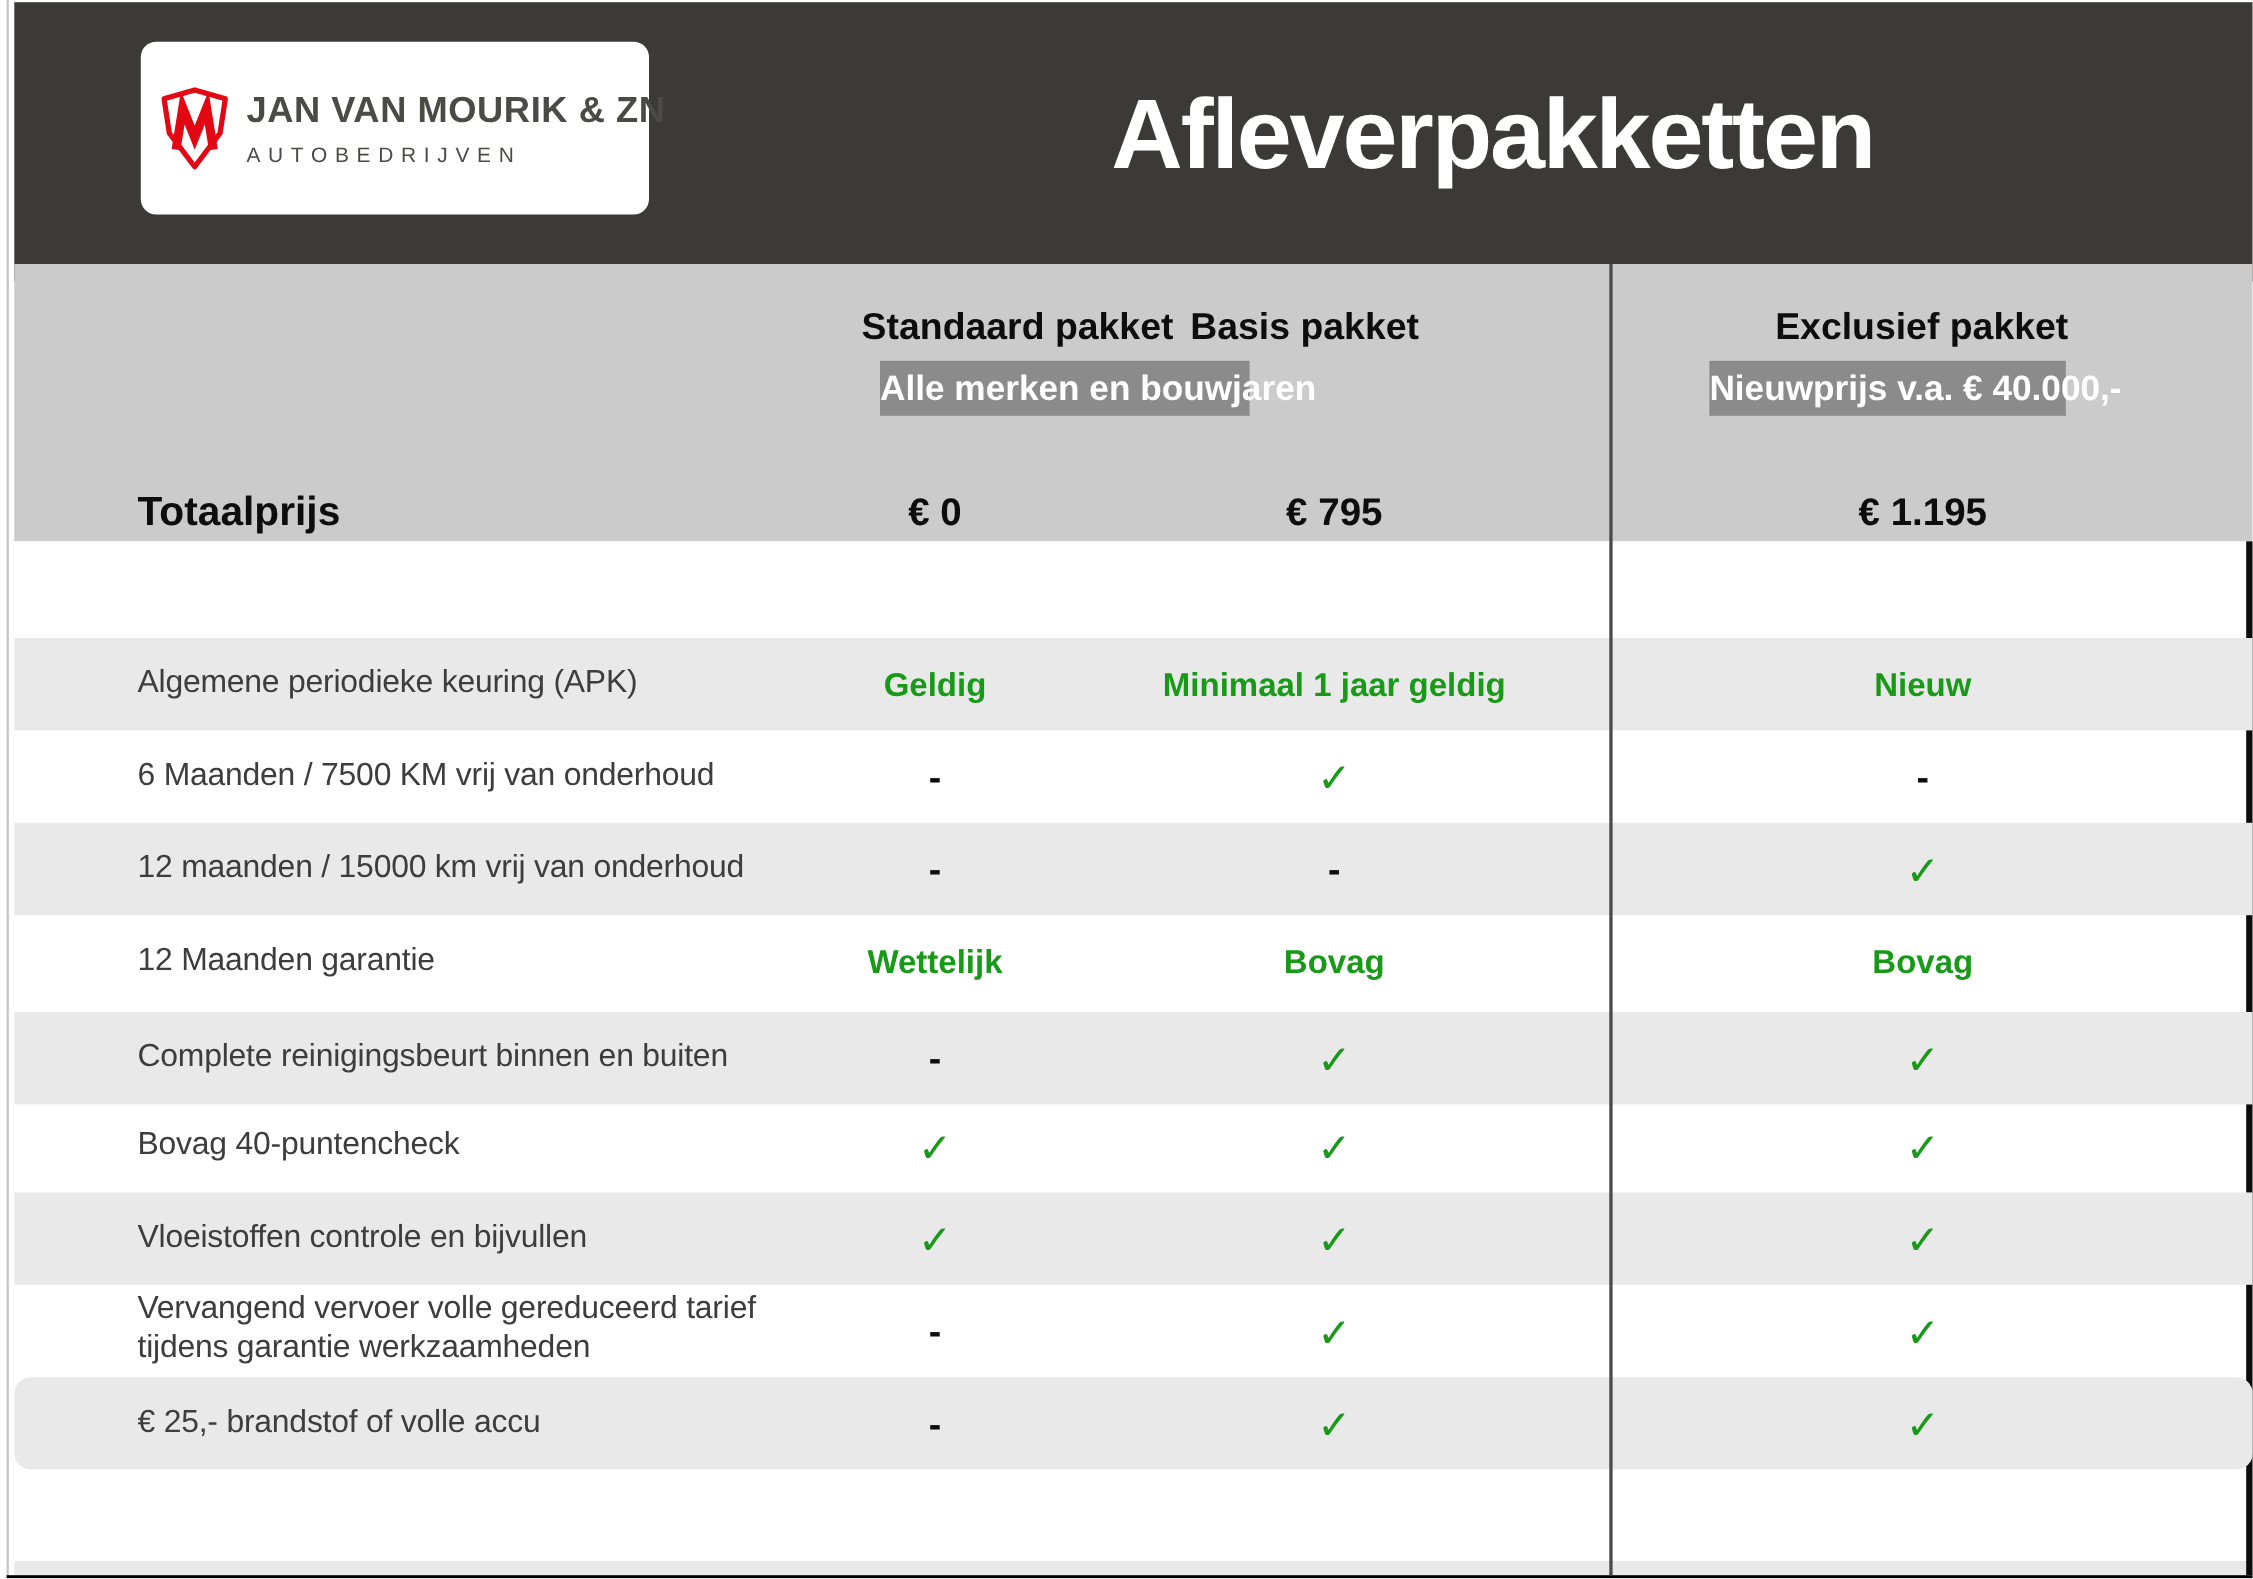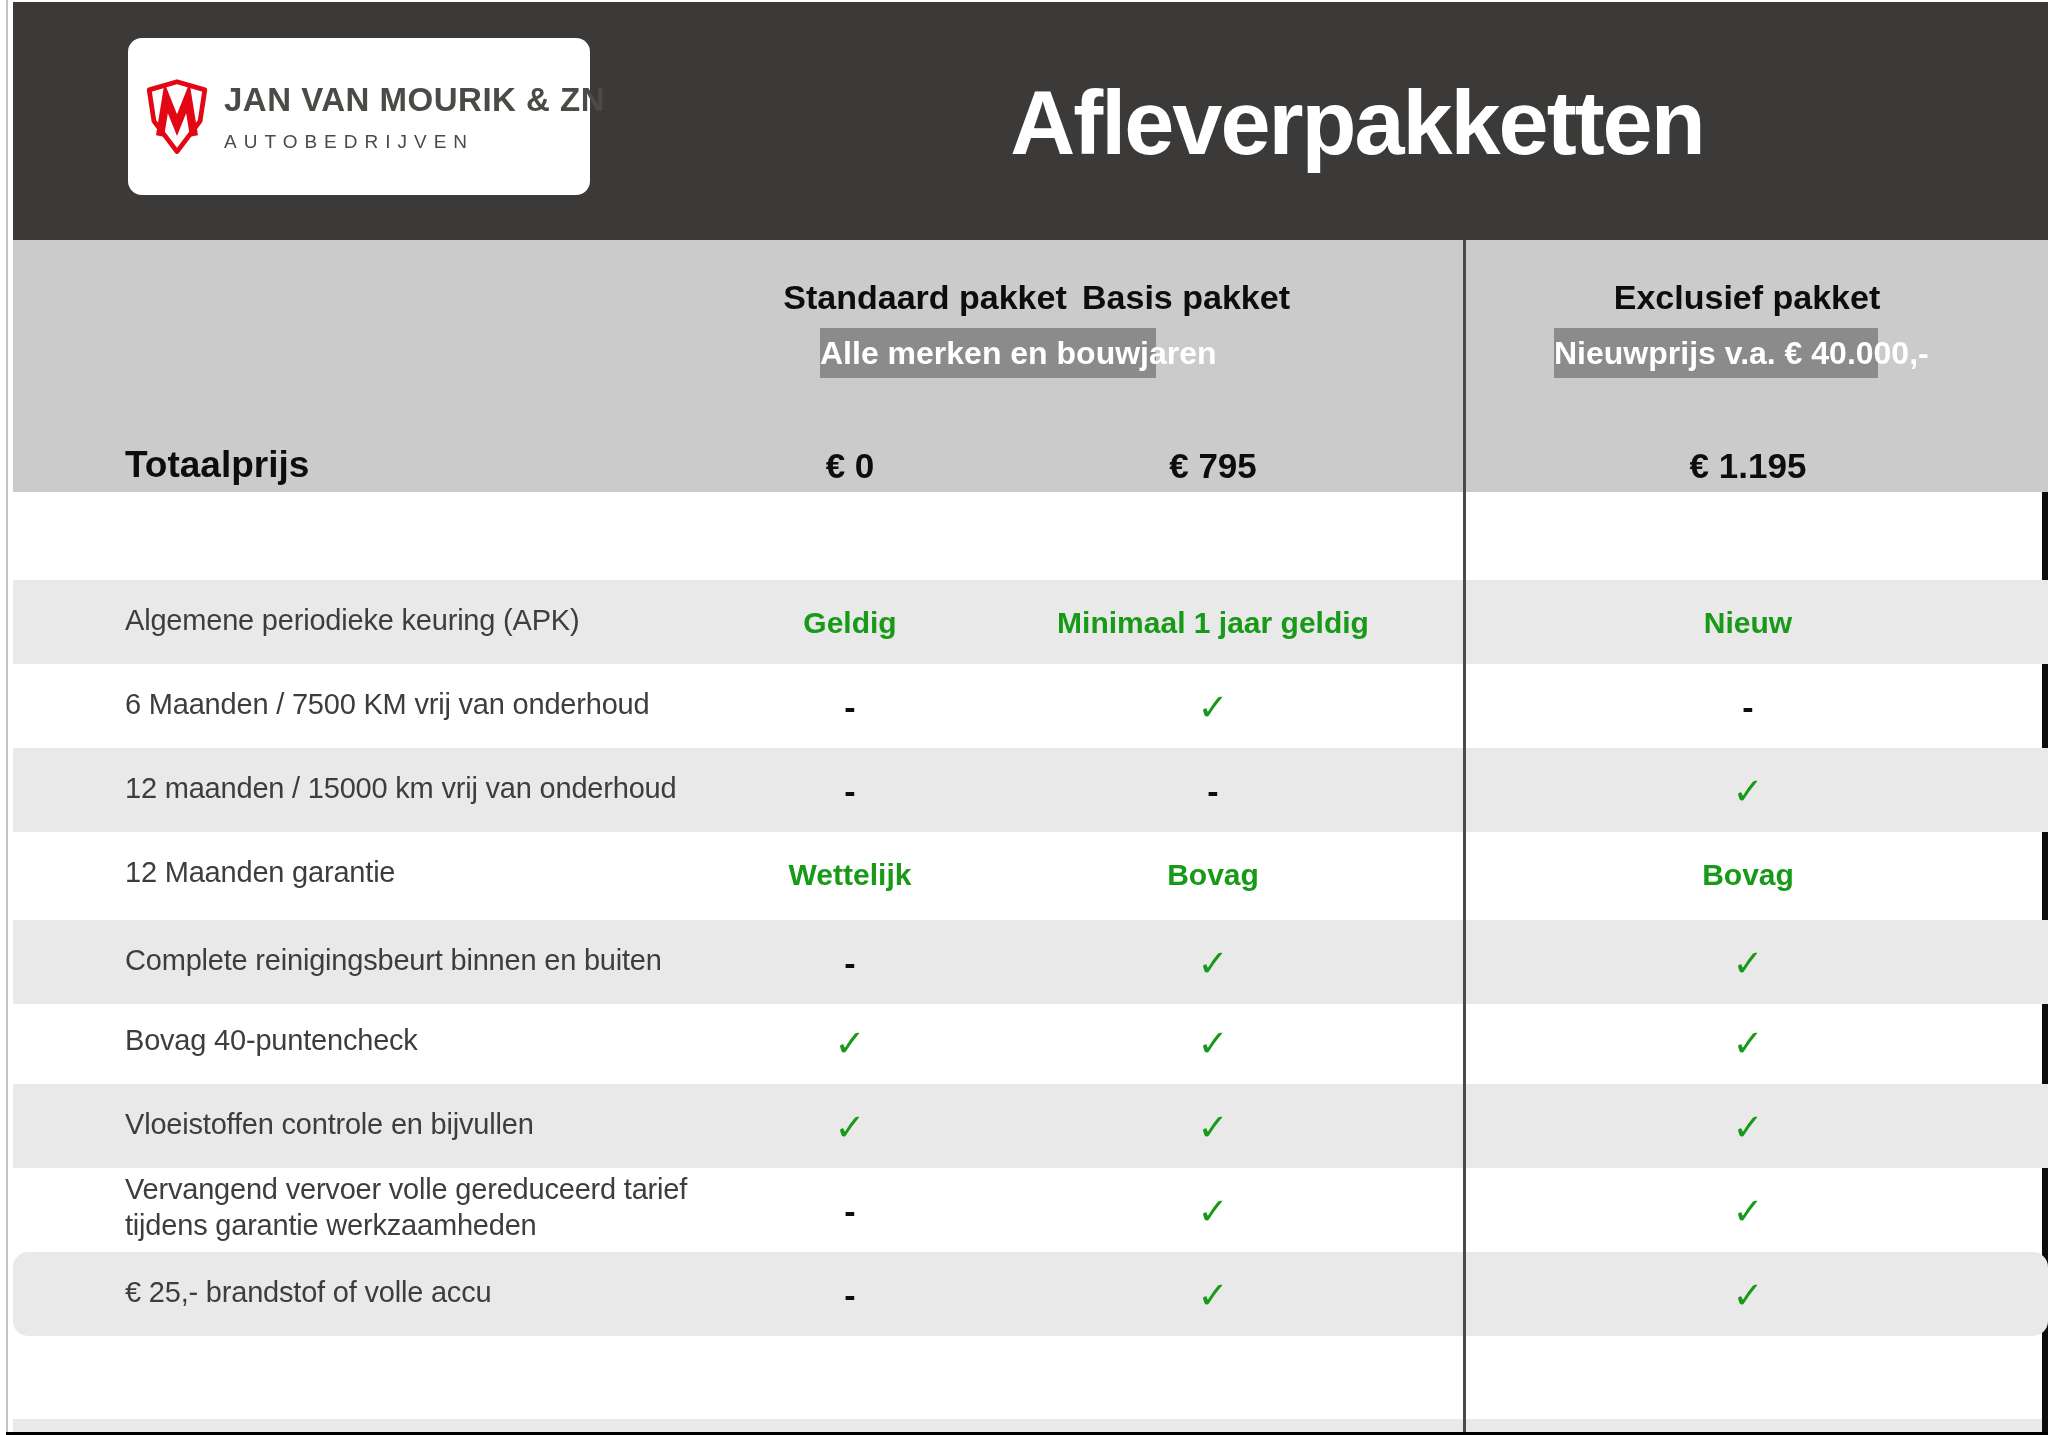--- a/index.html
+++ b/index.html
@@ -64,21 +64,21 @@
     transform:translateX(-50%);white-space:nowrap;
   }
   .col-head.std{left:912px;}
   .col-head.bas{left:1173px;}
   .col-head.exc{left:1734px;}
   .badge{
     position:absolute;top:88px;height:50px;line-height:50px;
     background:var(--c-badge);color:#ffffff;
     font-size:32px;font-weight:700;text-align:center;white-space:nowrap;
   }
-  .badge.left{left:807px;width:336px;}
+  .badge.left{left:787px;width:336px;}
   .badge.right{left:1541px;width:324px;}
   .total-label{
     position:absolute;left:112px;top:204px;
     font-size:37px;font-weight:700;color:#0d0d0d;white-space:nowrap;
   }
   .total-val{
     position:absolute;top:206px;font-size:35px;font-weight:700;color:#0d0d0d;
     transform:translateX(-50%);white-space:nowrap;
   }
   .total-val.std{left:837px;}

